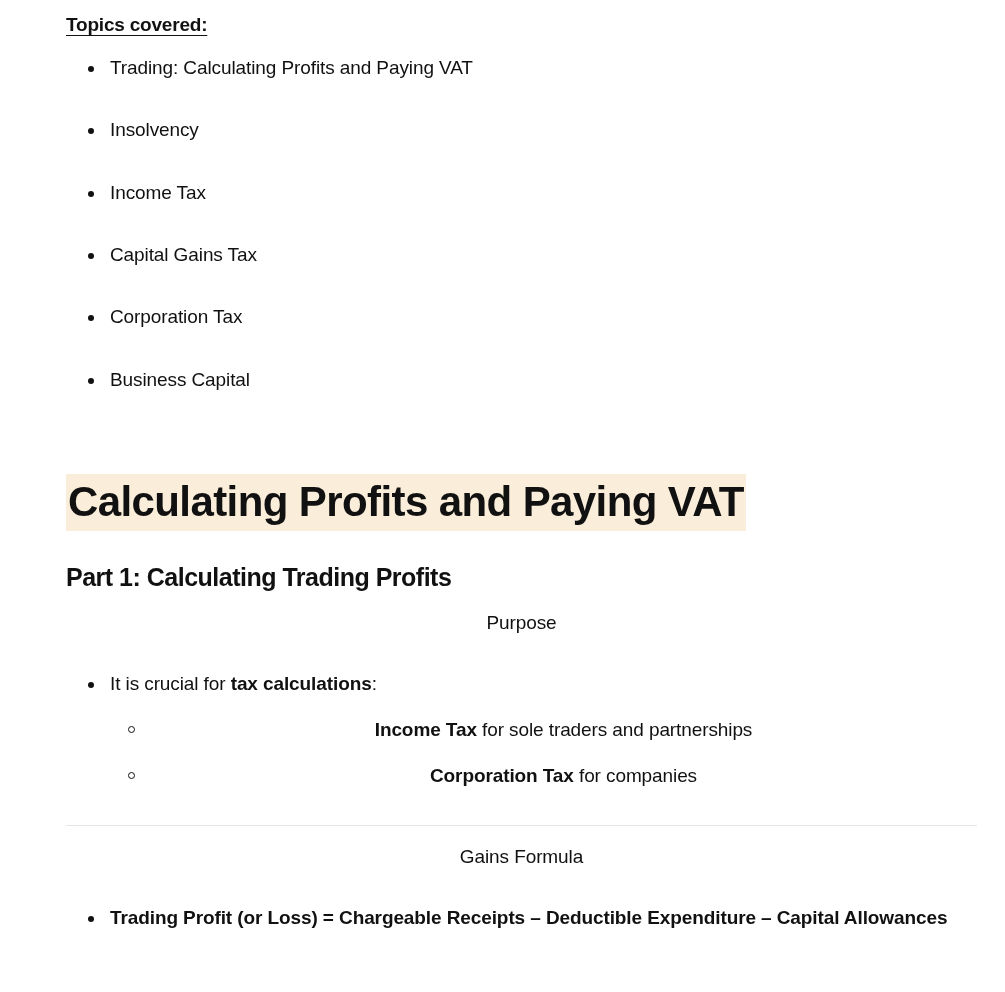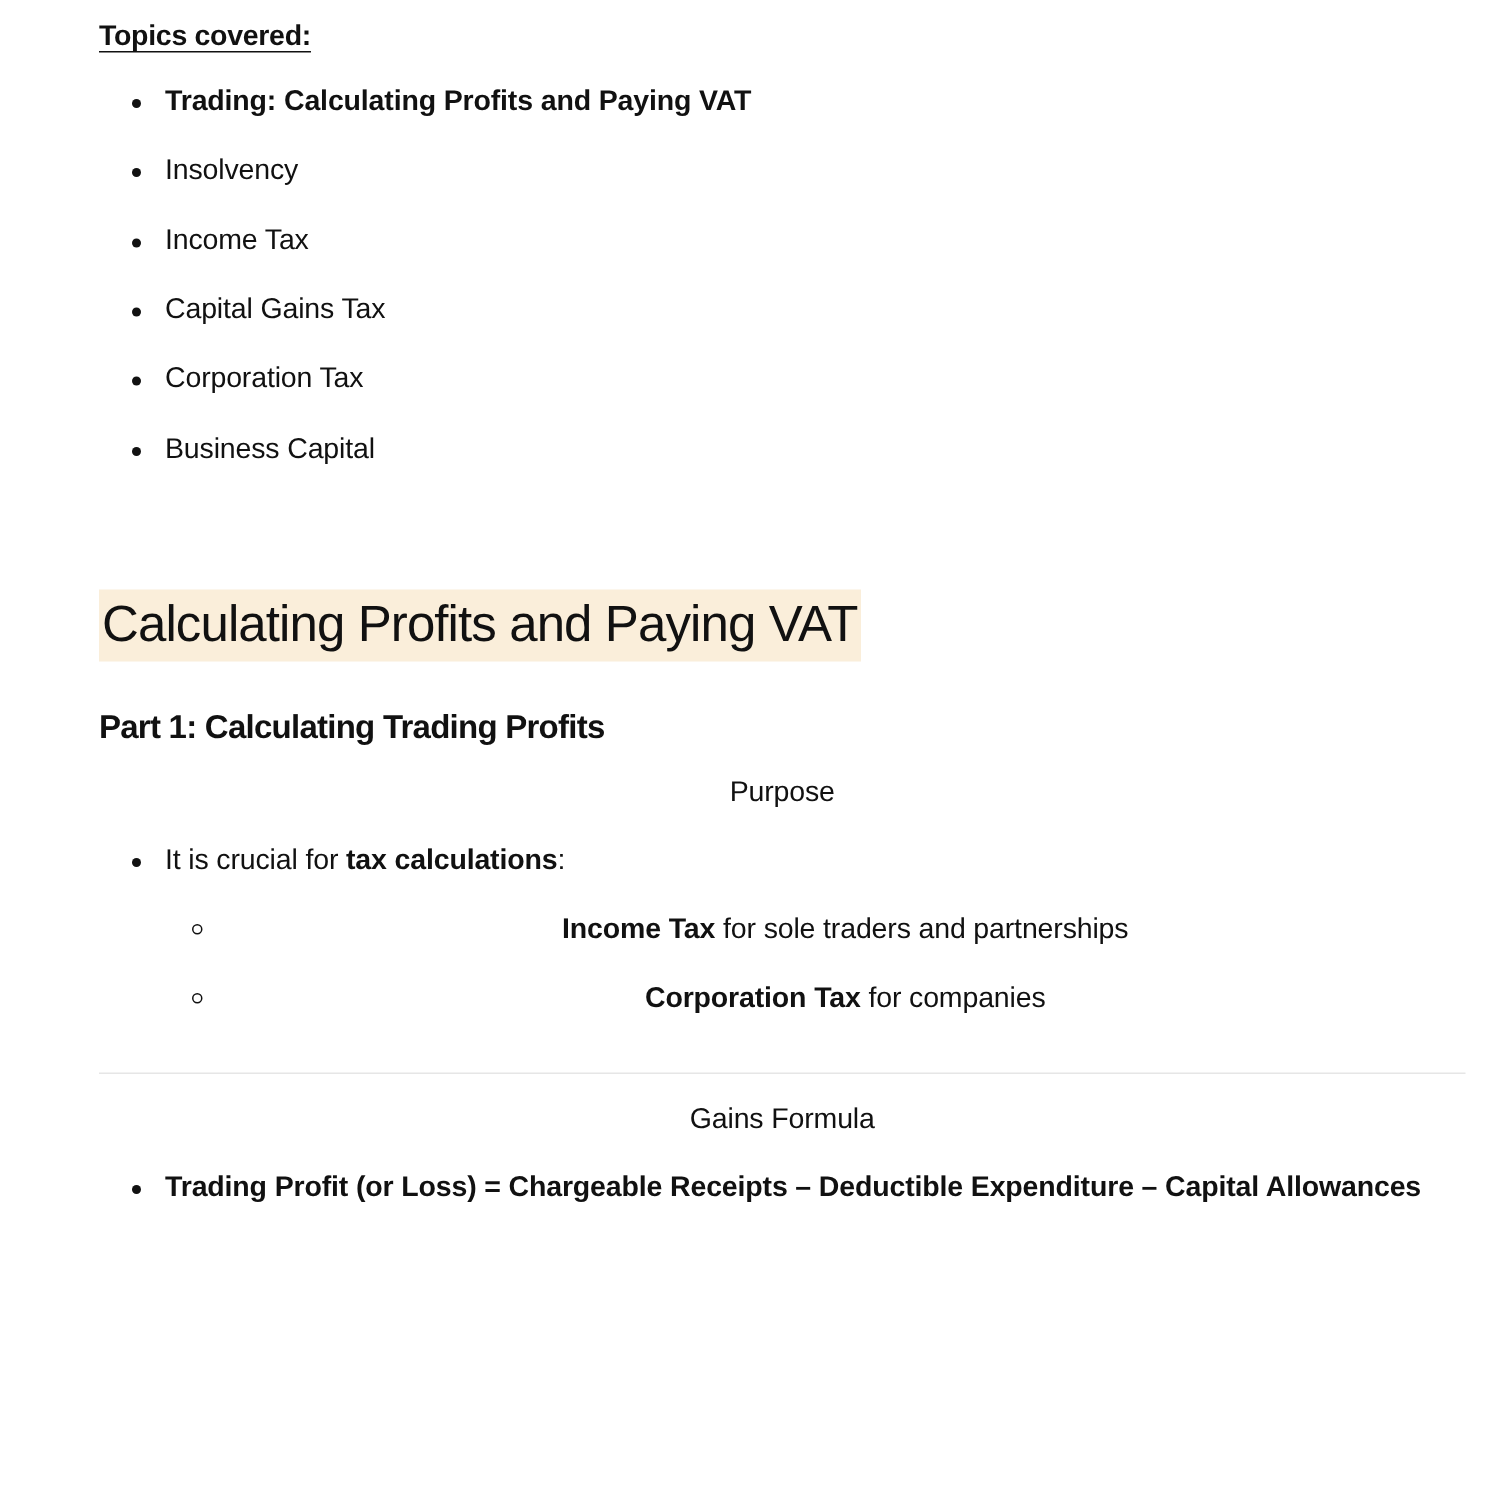--- a/index.html
+++ b/index.html
@@ -33,54 +33,53 @@
   ul.bullets {
     list-style: none;
     margin: 0;
     padding: 0;
   }
   ul.bullets > li {
     position: relative;
     font-size: 19px;
     line-height: 1.28;
     padding-left: 44px;
-    margin-top: 22px;
+    margin-top: 38px;
     letter-spacing: -0.1px;
   }
   ul.bullets > li::before {
     content: "";
     position: absolute;
     left: 22px;
     top: 10px;
     width: 6px;
     height: 6px;
     border-radius: 50%;
     background: #111111;
   }
   .topics-list > li:first-child {
     margin-top: 20px;
-    font-weight: bold;
   }
   .title-wrap {
     margin-top: 82px;
   }
   h1.doc-title {
     display: inline;
-    font-size: 34px;
-    font-weight: normal;
+    font-size: 42px;
+    font-weight: bold;
     line-height: 1.35;
     margin: 0;
     background: #faeeda;
     box-decoration-break: clone;
     -webkit-box-decoration-break: clone;
     padding: 4px 2px 6px 2px;
     letter-spacing: -0.6px;
   }
   h2.section-heading {
-    font-size: 22px;
+    font-size: 25px;
     font-weight: bold;
     margin: 32px 0 0 0;
     letter-spacing: -0.5px;
   }
   .plain-line {
     font-size: 19px;
     margin-top: 20px;
     letter-spacing: -0.1px;
     text-align: center;
   }

